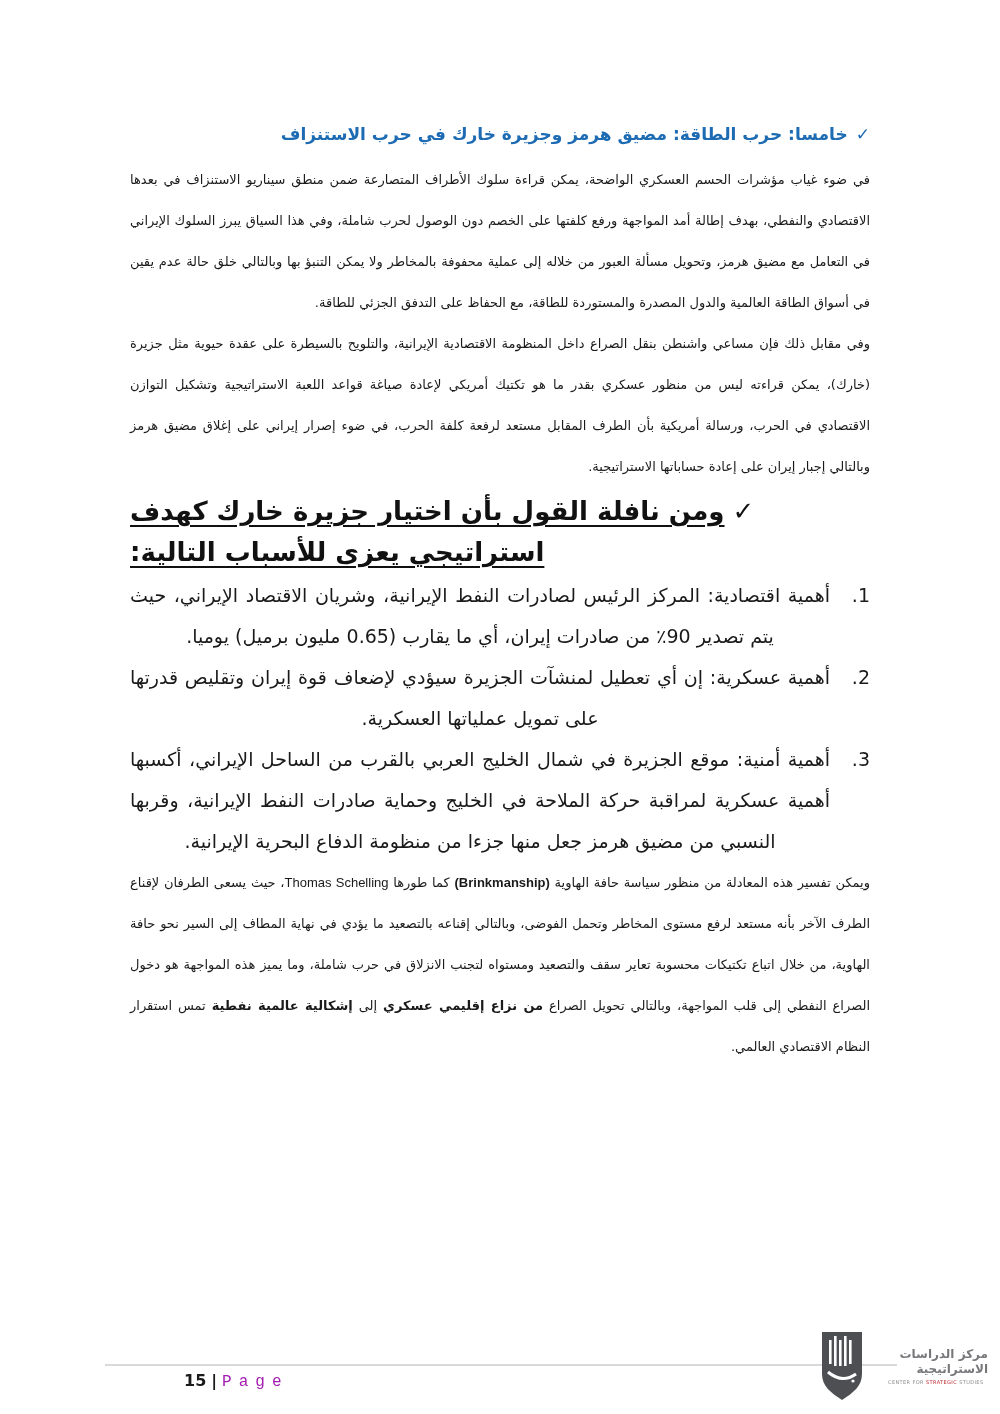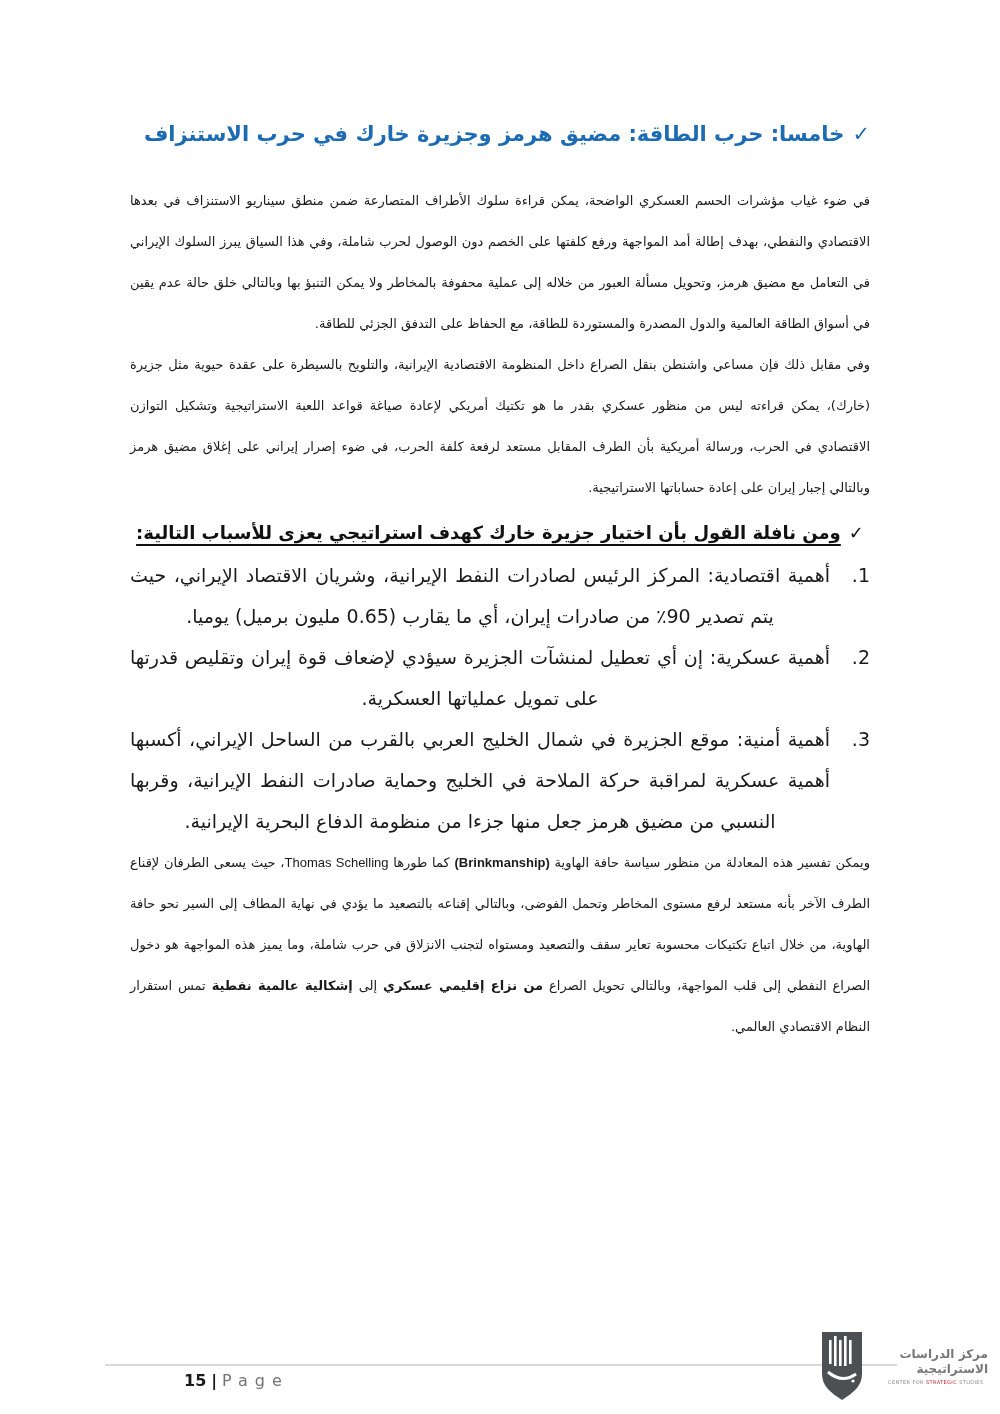--- a/index.html
+++ b/index.html
@@ -11,41 +11,41 @@
     background:#ffffff;
     font-family:"DejaVu Sans", sans-serif;
     direction:rtl;
     color:#1a1a1a;
     overflow:hidden;
   }
   .content { position:absolute; top:116px; right:130px; left:130px; }
 
   h1.sec-heading {
     color:#1c6bb3;
-    font-size:21px; font-weight:bold;
+    font-size:17px; font-weight:bold;
     text-align:right;
-    margin-bottom:28px;
+    margin-bottom:7px;
     line-height:36px;
   }
   .check { display:inline-block; margin-left:8px; font-weight:bold; }
   .check.blue { color:#1c6bb3; }
   .check.black { color:#111; }
 
   p.body {
     font-size:13px;
     line-height:41px;
     text-align:justify;
     text-align-last:auto;
   }
   b.ar { font-weight:bold; }
   .latin { font-family:Liberation Sans, sans-serif; }
 
   h2.sub-heading {
-    font-size:18px; font-weight:bold; color:#111;
-    text-align:center; line-height:41px;
+    font-size:26px; font-weight:bold; color:#111;
+    text-align:left; line-height:41px;
     margin:4px 0 2px 0;
   }
   h2.sub-heading .u {
     text-decoration:underline;
     text-underline-offset:5px;
     text-decoration-thickness:1.5px;
   }
 
   ol.reasons { list-style:none; }
   ol.reasons li { display:flex; font-size:19px; line-height:41px; }
@@ -56,21 +56,21 @@
     position:absolute; left:105px; top:1364px;
     width:792px; height:2px; background:#d9d9d9;
   }
   .footer-text {
     position:absolute; left:152px; top:1370px;
     direction:ltr; font-size:16px; line-height:22px;
     white-space:nowrap;
   }
   .pg-num { font-weight:bold; color:#1a1a1a;margin-left:32px; }
   .pg-sep { font-weight:bold; color:#1a1a1a; margin:0 5px; }
-  .pg-word { color:#737373; letter-spacing:7px; }
+  .pg-word { color:#a21caf; letter-spacing:7px;font-family:Liberation Mono, monospace; }
 
   .logo {
     position:absolute; right:12px; bottom:12px;
     display:flex; align-items:center; gap:24px;
     direction:ltr;
   }
   .logo-shield { width:44px; height:72px; flex:0 0 auto; }
   .logo-textbox { direction:rtl; text-align:right; width:100px; }
   .logo-ar {
     color:#77787b; font-size:12px; font-weight:bold; line-height:15px;

